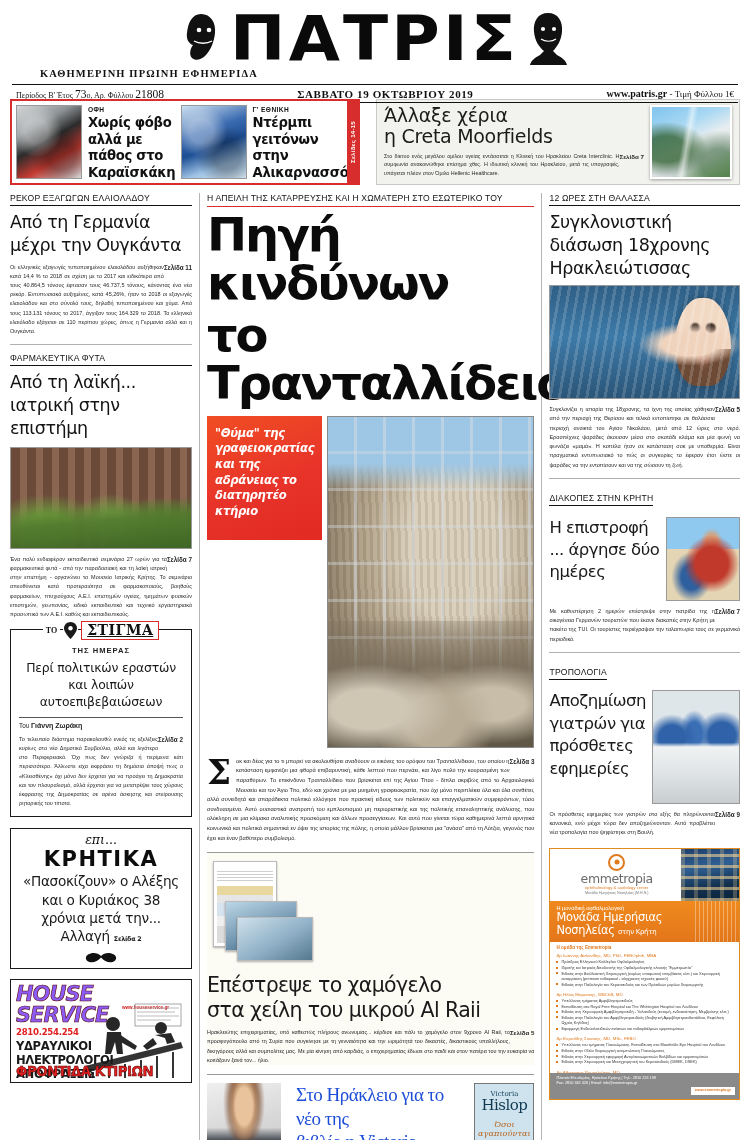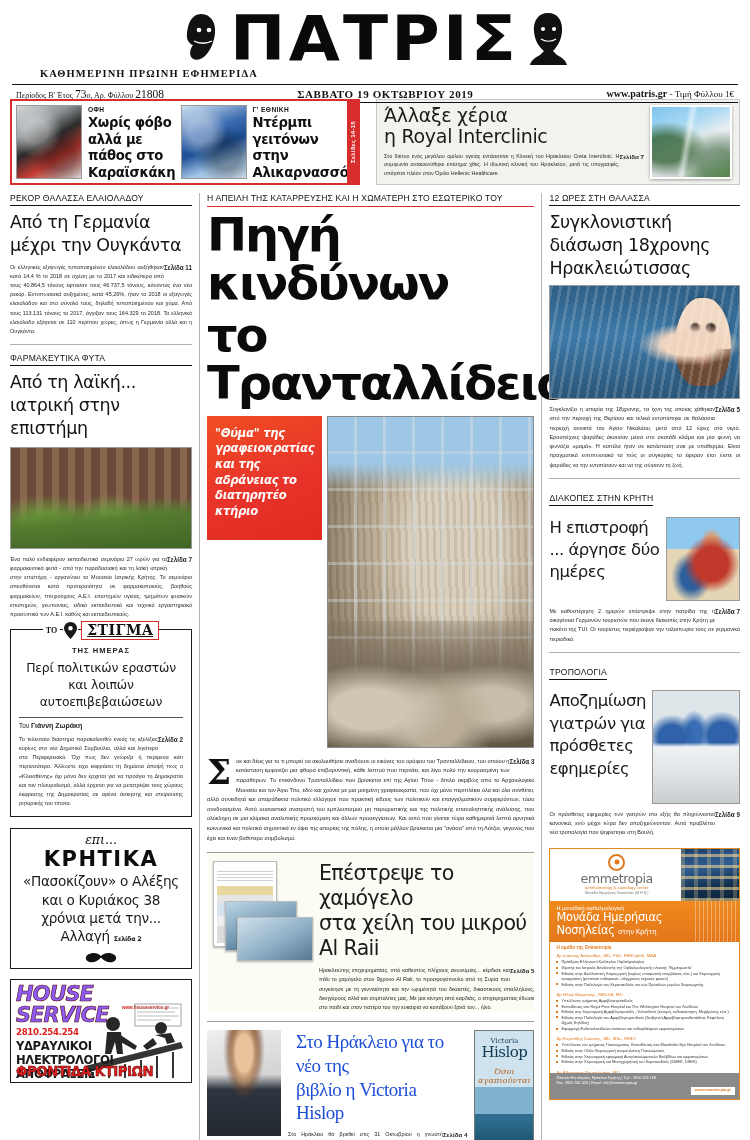--- a/index.html
+++ b/index.html
@@ -504,20 +504,21 @@
   .lead-text .ref { font-weight: bold; font-size: 6.3px; }
 
   
   .alraii {
     display: flex;
     gap: 8px;
     margin-top: 9px;
     padding-top: 8px;
     border-top: 0.9px solid #9a9a9a;
     background: #fcfbf4;
+    flex-direction: column;
   }
   .alraii-thumbs {
     flex: 0 0 104px;
     height: 98px;
     position: relative;
   }
   .paper-thumb {
     position: absolute;
     border: 1px solid #bbb;
     background: #fff;
@@ -812,35 +813,35 @@
         </div>
       </div>
       <div class="pages-tab">
         <span>Σελίδες 14-15</span>
       </div>
     </div>
 
     <div class="clinic-box">
       <div class="clinic-text">
         <div class="clinic-head">Άλλαξε χέρια</div>
-        <div class="clinic-head">η Royal Interclinic</div>
+        <div class="clinic-head">η Creta Moorfields</div>
         <div class="clinic-body">
           <b>Σελίδα 7</b><span>Στο δίκτυο ενός μεγάλου ομίλου υγείας εντάσσεται η Κλινική του Ηρακλείου Creta Interclinic. Η συμφωνία ανακοινώθηκε επίσημα χθες. Η ιδιωτική κλινική του Ηρακλείου, μετά τις υπογραφές, υπάγεται πλέον στον Όμιλο Hellenic Healthcare.</span>
         </div>
       </div>
       <div class="clinic-photo"></div>
     </div>
   </div>
 
   <div class="main-grid">
 
     <div class="col-left">
 
       <div>
-        <div class="kicker">ΡΕΚΟΡ ΘΑΛΑΣΣΑ ΕΛΑΙΟΛΑΔΟΥ</div>
+        <div class="kicker">ΡΕΚΟΡ ΕΞΑΓΩΓΩΝ ΕΛΑΙΟΛΑΔΟΥ</div>
         <div class="art-head">Από τη Γερμανία μέχρι την Ουγκάντα</div>
         <div class="art-body">
           <span class="ref" style="float:right">Σελίδα 11</span>
           <span>Οι ελληνικές εξαγωγές τυποποιημένου ελαιολάδου αυξήθηκαν κατά 14,4 % το 2018 σε σχέση με το 2017 και ειδικότερα από τους 40.864,5 τόνους έφτασαν τους 46.737,5 τόνους, κάνοντας ένα νέο ρεκόρ. Εντυπωσιακά αυξημένες, κατά 45,26%, ήταν το 2018 οι εξαγωγές ελαιολάδου και στο σύνολό τους, δηλαδή τυποποιημένου και χύμα. Από τους 113.131 τόνους το 2017, άγγιξαν τους 164.329 το 2018. Το ελληνικό ελαιόλαδο εξάγεται σε 110 περίπου χώρες, όπως η Γερμανία αλλά και η Ουγκάντα.</span>
         </div>
       </div>
 
       <hr class="hr-thin">
 
       <div>

